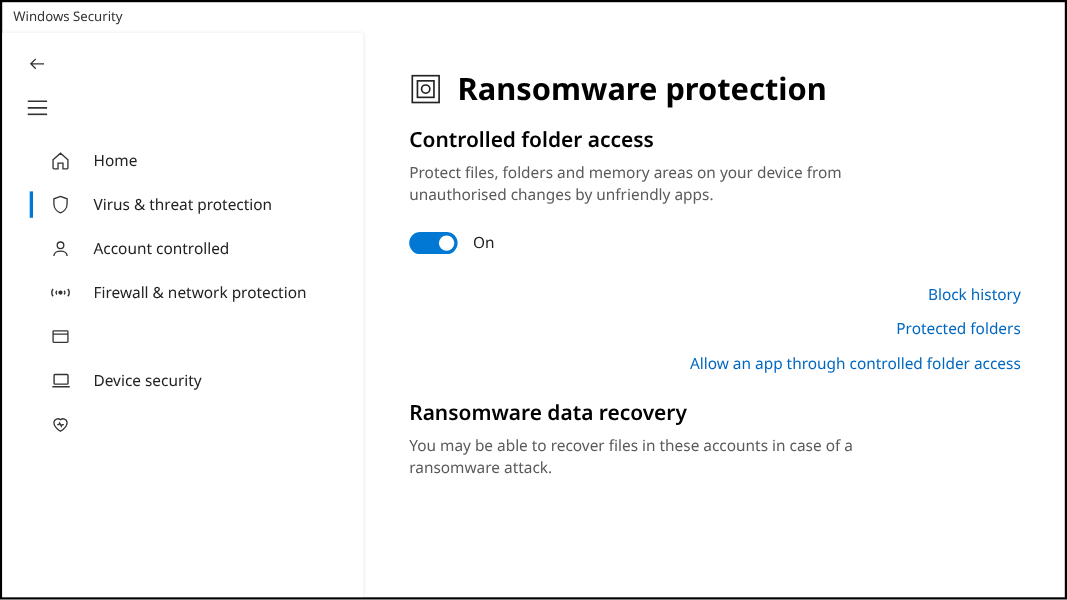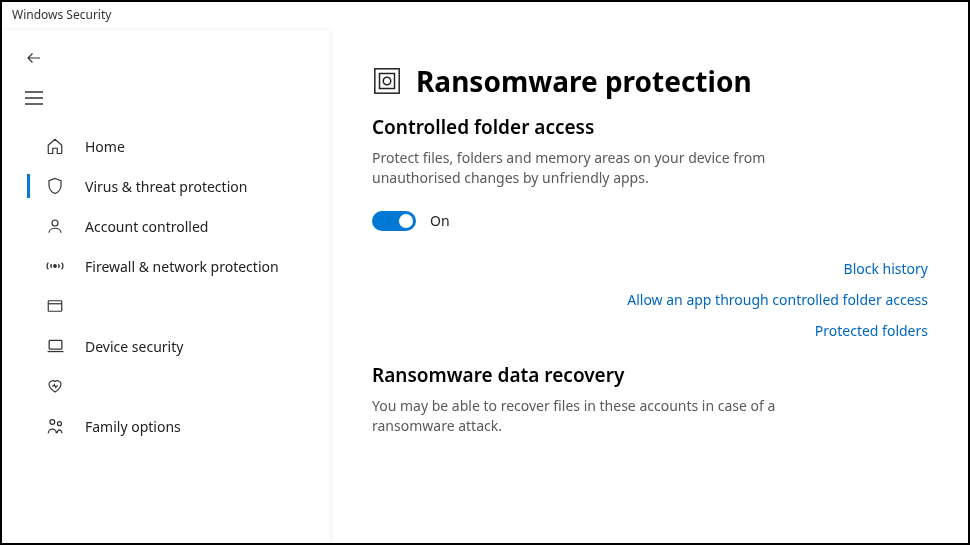--- a/index.html
+++ b/index.html
@@ -105,30 +105,20 @@
         <span>Device security</span>
       </div>
       <div class="nav-item">
         <span class="nav-icon">
           <svg width="18" height="18" viewBox="0 0 24 24" fill="none" stroke="#333" stroke-width="1.6">
               <path d="M12 20s-8-5-8-11a5 5 0 0 1 8-3 5 5 0 0 1 8 3c0 6-8 11-8 11z"></path>
               <path d="M8 12h2l1-2 2 4 1-2h2"></path>
             </svg>
         </span>
       </div>
-      <div class="nav-item">
-        <span class="nav-icon">
-          <svg width="19" height="18" viewBox="0 0 24 22" fill="none" stroke="#333" stroke-width="1.6">
-              <circle cx="8" cy="6" r="3"></circle>
-              <circle cx="17" cy="8" r="2.5"></circle>
-              <path d="M3 20c0-3 2.5-5 5-5s5 2 5 5M14 20c0-2 1.5-4 3-4s3 2 3 4"></path>
-            </svg>
-        </span>
-        <span>Family options</span>
-      </div>
     </div>
   </aside>
 
   <main class="main">
     <div class="page-header">
       <span>
         <svg width="30" height="30" viewBox="0 0 32 32" fill="none" stroke="#222" stroke-width="1.6">
             <rect x="3" y="3" width="26" height="26"></rect>
             <rect x="8" y="8" width="16" height="16"></rect>
             <circle cx="16" cy="16" r="4"></circle>
@@ -139,21 +129,21 @@
 
     <h2 class="section-title">Controlled folder access</h2>
     <p class="section-desc">Protect files, folders and memory areas on your device from unauthorised changes by unfriendly apps.</p>
 
     <div class="toggle-row">
       <div class="toggle"></div>
       <span class="toggle-label">On</span>
     </div>
 
     <a class="link">Block history</a>
+    <a class="link">Protected folders</a>
     <a class="link">Allow an app through controlled folder access</a>
-    <a class="link">Protected folders</a>
 
     <div class="section2">
       <h2 class="section-title">Ransomware data recovery</h2>
       <p class="section-desc">You may be able to recover files in these accounts in case of a ransomware attack.</p>
     </div>
   </main>
 </div>
 
 </body></html>

